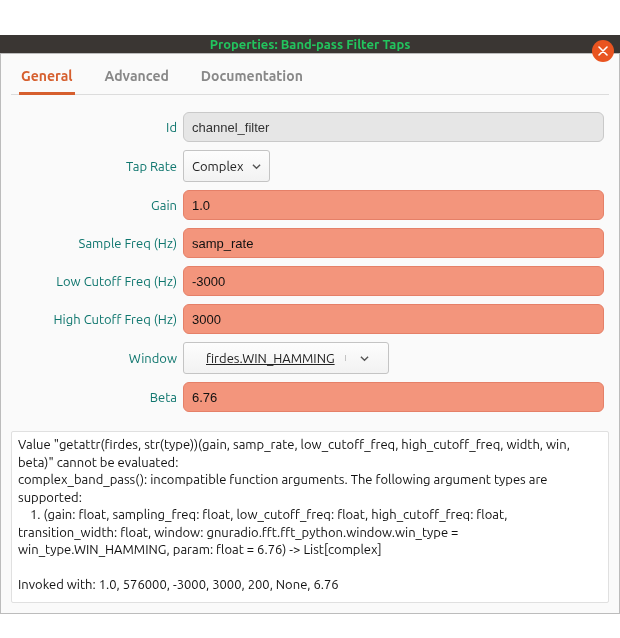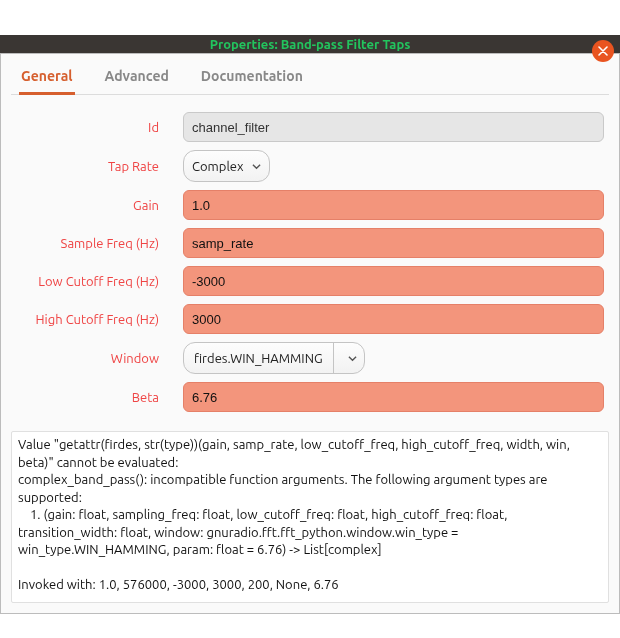--- a/index.html
+++ b/index.html
@@ -83,22 +83,22 @@
     padding: 10px 4px 4px 4px;
   }
   .form-table {
     width: 100%;
     border-collapse: separate;
     border-spacing: 0 6px;
   }
   .form-table td.label {
     width: 168px;
     text-align: right;
-    padding-right: 24px;
-    color: #ef4444;
+    padding-right: 6px;
+    color: #0f766e;
     vertical-align: middle;
     font-size: 13px;
   }
   .form-table td.control {
     padding-left: 0;
   }
 
   .text-input {
     width: 100%;
     height: 30px;
@@ -119,31 +119,32 @@
     color: #111;
     font-weight: 500;
   }
 
   .dropdown {
     display: inline-flex;
     align-items: center;
     height: 32px;
     border: 1px solid #c4c4c4;
     background: linear-gradient(#fdfdfd, #f2f2f2);
-    border-radius: 12px;
+    border-radius: 3px;
     padding: 0 8px;
     cursor: pointer;
     font-size: 13px;
     color: #222;
   }
   .dropdown .caret {
     margin-left: 8px;
   }
   .dropdown.split {
-    padding: 0;
+    padding: 12px;
+    text-decoration: underline;
   }
   .dropdown.split .dd-label {
     padding: 0 10px;
     display: flex;
     align-items: center;
     height: 100%;
     border-right: 1px solid #c4c4c4;
   }
   .dropdown.split .dd-btn {
     width: 30px;

